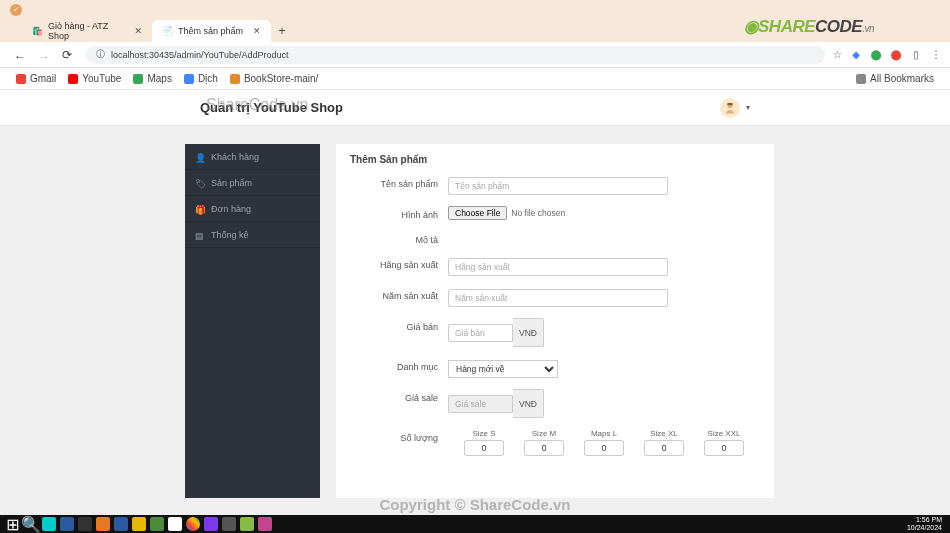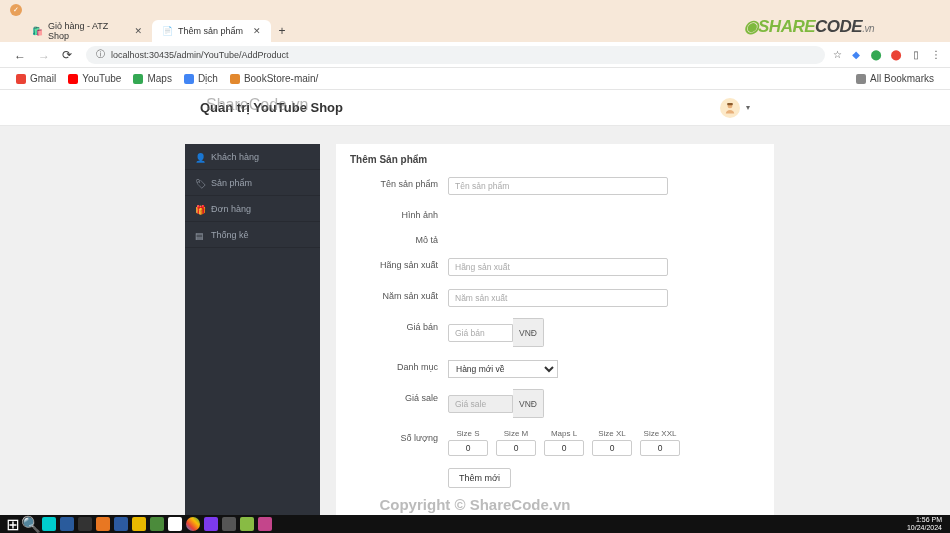--- a/index.html
+++ b/index.html
@@ -59,21 +59,21 @@
     .file-status { color: #666; font-size: 8.5px;}
 
     .input-group { display: flex; align-items: center;}
     .price-input { width: 65px; height: 18px; border: 1px solid #ccc; border-radius: 2px 0 0 2px; font-size: 8.5px; padding: 0 6px;}
     .price-input::placeholder { color: #aaa; }
     .price-addon { height: 29px; border: 1px solid #ccc; border-left: none; border-radius: 0 2px 2px 0; background: #eee; font-size: 8.5px; padding: 0 6px; display: flex; align-items: center; color: #555;}
     .price-input.disabled { background: #eee; color: #999;}
 
     .select-input { width: 110px; height: 18px; border: 1px solid #ccc; border-radius: 0; font-size: 8.5px; padding: 0 3px; color: #333; background: #fff;}
 
-    .sizes-wrap { display: flex; gap: 8px; }
+    .sizes-wrap { display: flex; gap: 20px; justify-content: center; }
     .size-col { display: flex; flex-direction: column; align-items: center; width: 40px;}
     .size-label { font-size: 8px; color: #666; margin-bottom: 2px; }
     .size-input { width: 40px; height: 16px; border: 1px solid #ccc; border-radius: 2px; font-size: 8.5px; text-align: center; color: #333;}
 
     .submit-btn { background: #fff; border: 1px solid #ccc; border-radius: 2px; padding: 4px 10px; font-size: 9px; color: #333; margin-left: 0;}
 
     
     .watermark-logo { position: absolute; top: 16px; right: 76px; font-size: 17px; font-weight: 700; font-style: italic; color: #555; letter-spacing: -0.5px; pointer-events: none;}
     .watermark-logo .s1 { color: #7fb93f; }
     .watermark-logo .s2 { color: #444; }
@@ -193,20 +193,26 @@
 
     <div class="form-row">
       <div class="form-label">Tên sản phẩm</div>
       <div class="form-input-wrap">
         <input class="text-input" type="text" placeholder="Tên sản phẩm" style="">
       </div>
     </div>
 
     <div class="form-row">
       <div class="form-label">Hình ảnh</div>
+      <div class="form-input-wrap">
+        <div class="file-row">
+          <button class="file-btn">Choose File</button>
+          <span class="file-status">No file chosen</span>
+        </div>
+      </div>
     </div>
 
     <div class="form-row">
       <div class="form-label">Mô tả</div>
     </div>
 
     <div class="form-row">
       <div class="form-label">Hãng sản xuất</div>
       <div class="form-input-wrap">
         <input class="text-input" type="text" placeholder="Hãng sản xuất" style="">
@@ -272,23 +278,20 @@
           <div class="size-col">
             <span class="size-label">Size XXL</span>
             <input class="size-input" type="text" value="0" style="">
           </div>
         </div>
       </div>
     </div>
 
     <div class="form-row">
       <div class="form-label"></div>
-      <div class="form-input-wrap">
-        <button class="submit-btn">Thêm mới</button>
-      </div>
     </div>
 
   </div>
 </div>
 
 <div class="watermark-logo">
   <span style="color:#7fb93f;">◉</span><span class="s1">SHARE</span><span class="s2">CODE</span><span class="vn">.vn</span>
 </div>
 <div class="watermark-mid">ShareCode.vn</div>
 <div class="watermark-bottom">Copyright © ShareCode.vn</div>

